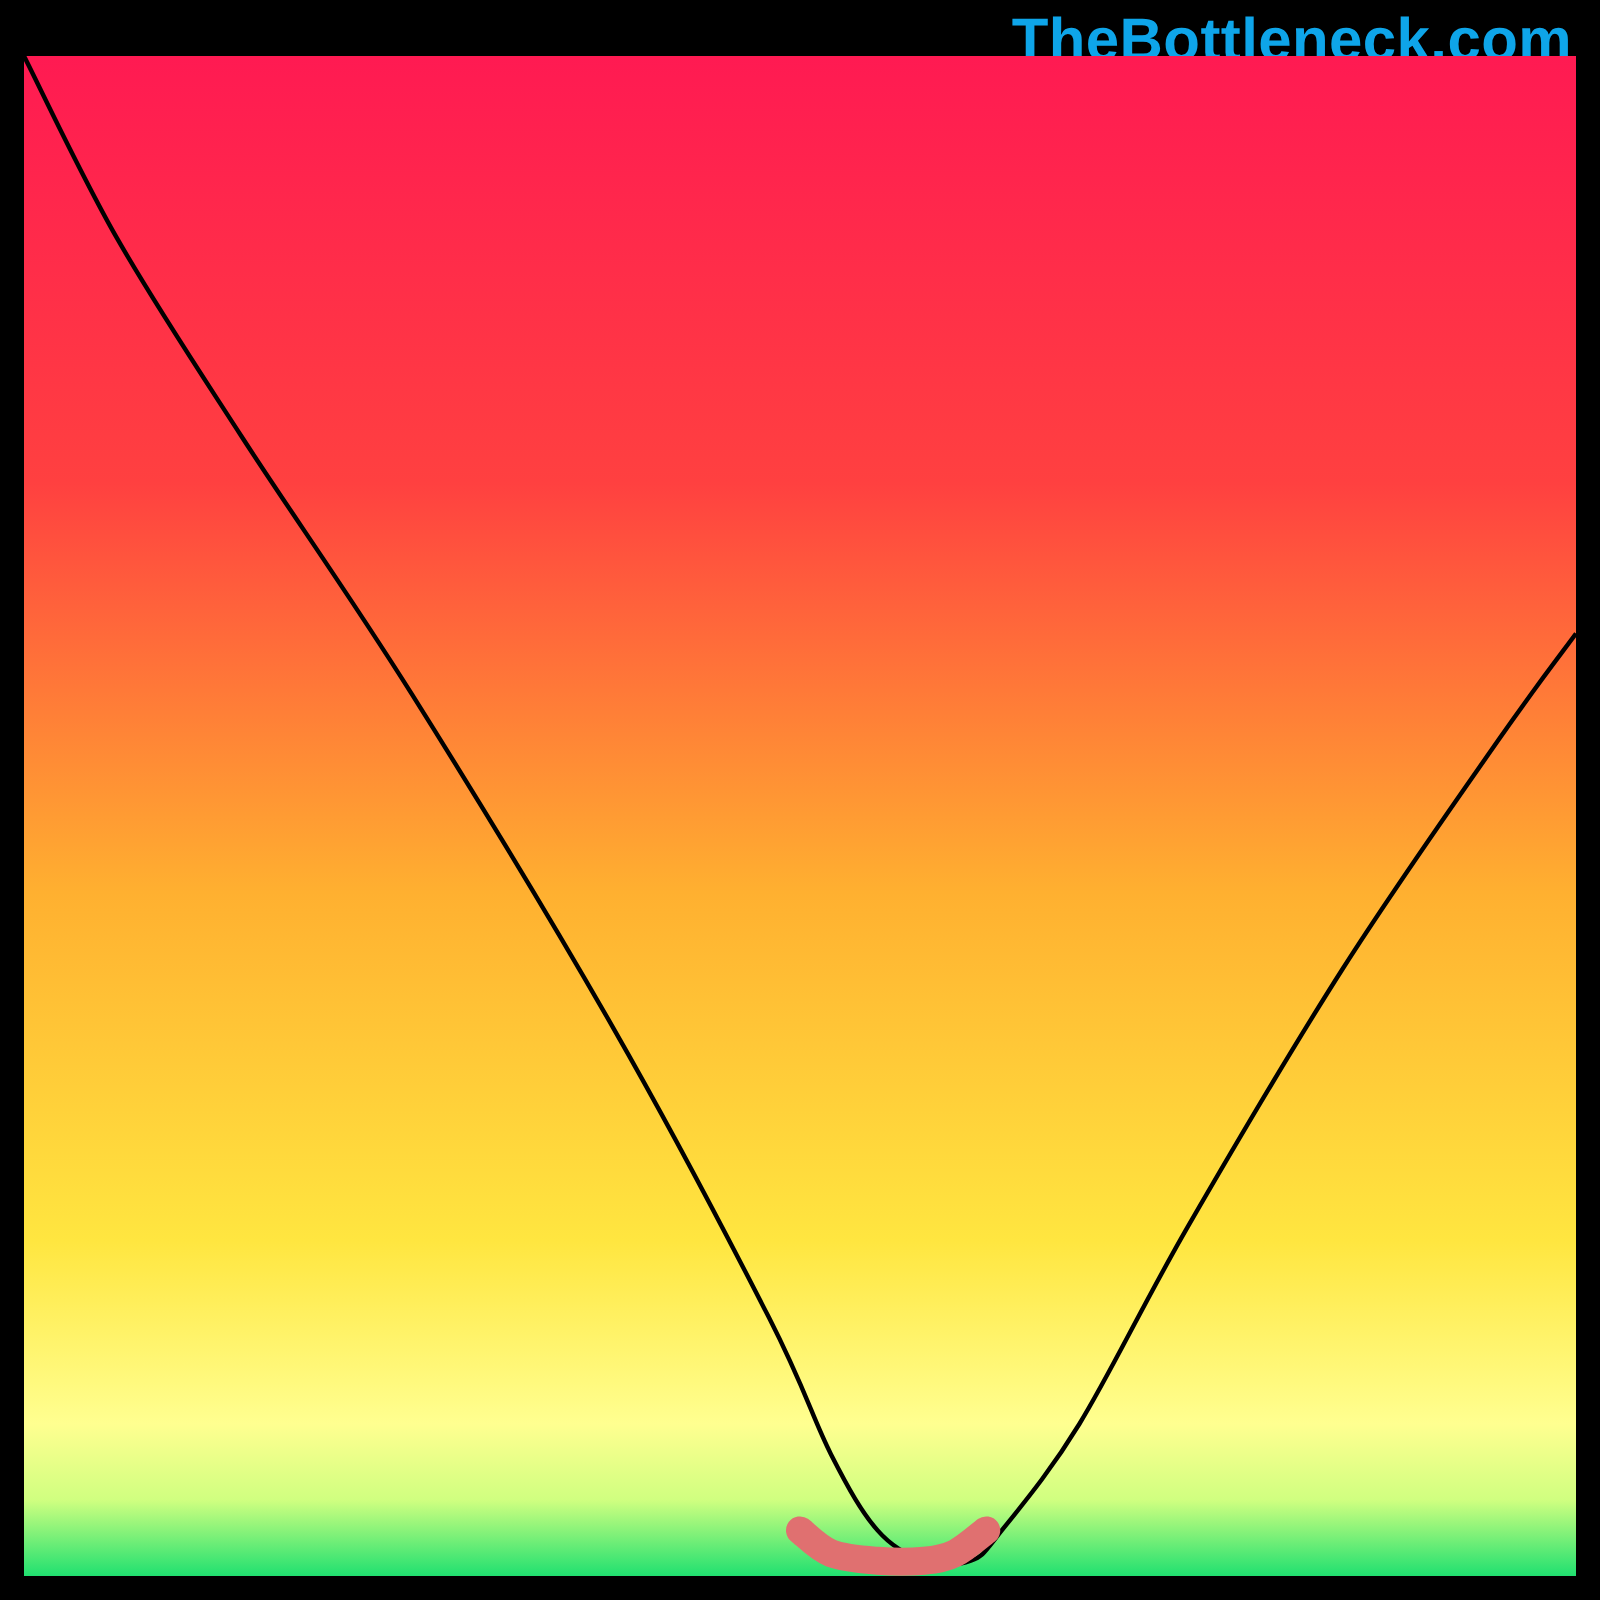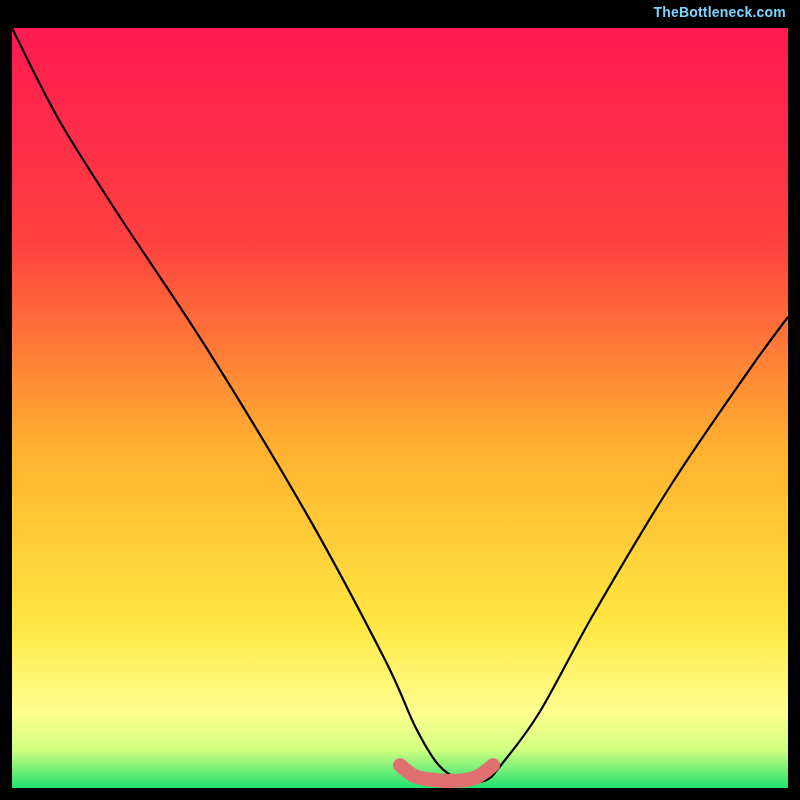--- a/index.html
+++ b/index.html
@@ -23,22 +23,22 @@
     position: absolute;
     left: 0;
     top: 0;
     width: 776px;
     height: 760px;
   }
   .watermark {
     position: absolute;
     top: 4px;
     right: 14px;
-    color: #7dd3fc;
-    font-size: 14px;
+    color: #0ea5e9;
+    font-size: 30px;
     font-weight: 600;
     letter-spacing: 0.2px;
   }
   svg {
     display: block;
   }
 </style>
 </head>
 <body>
 

